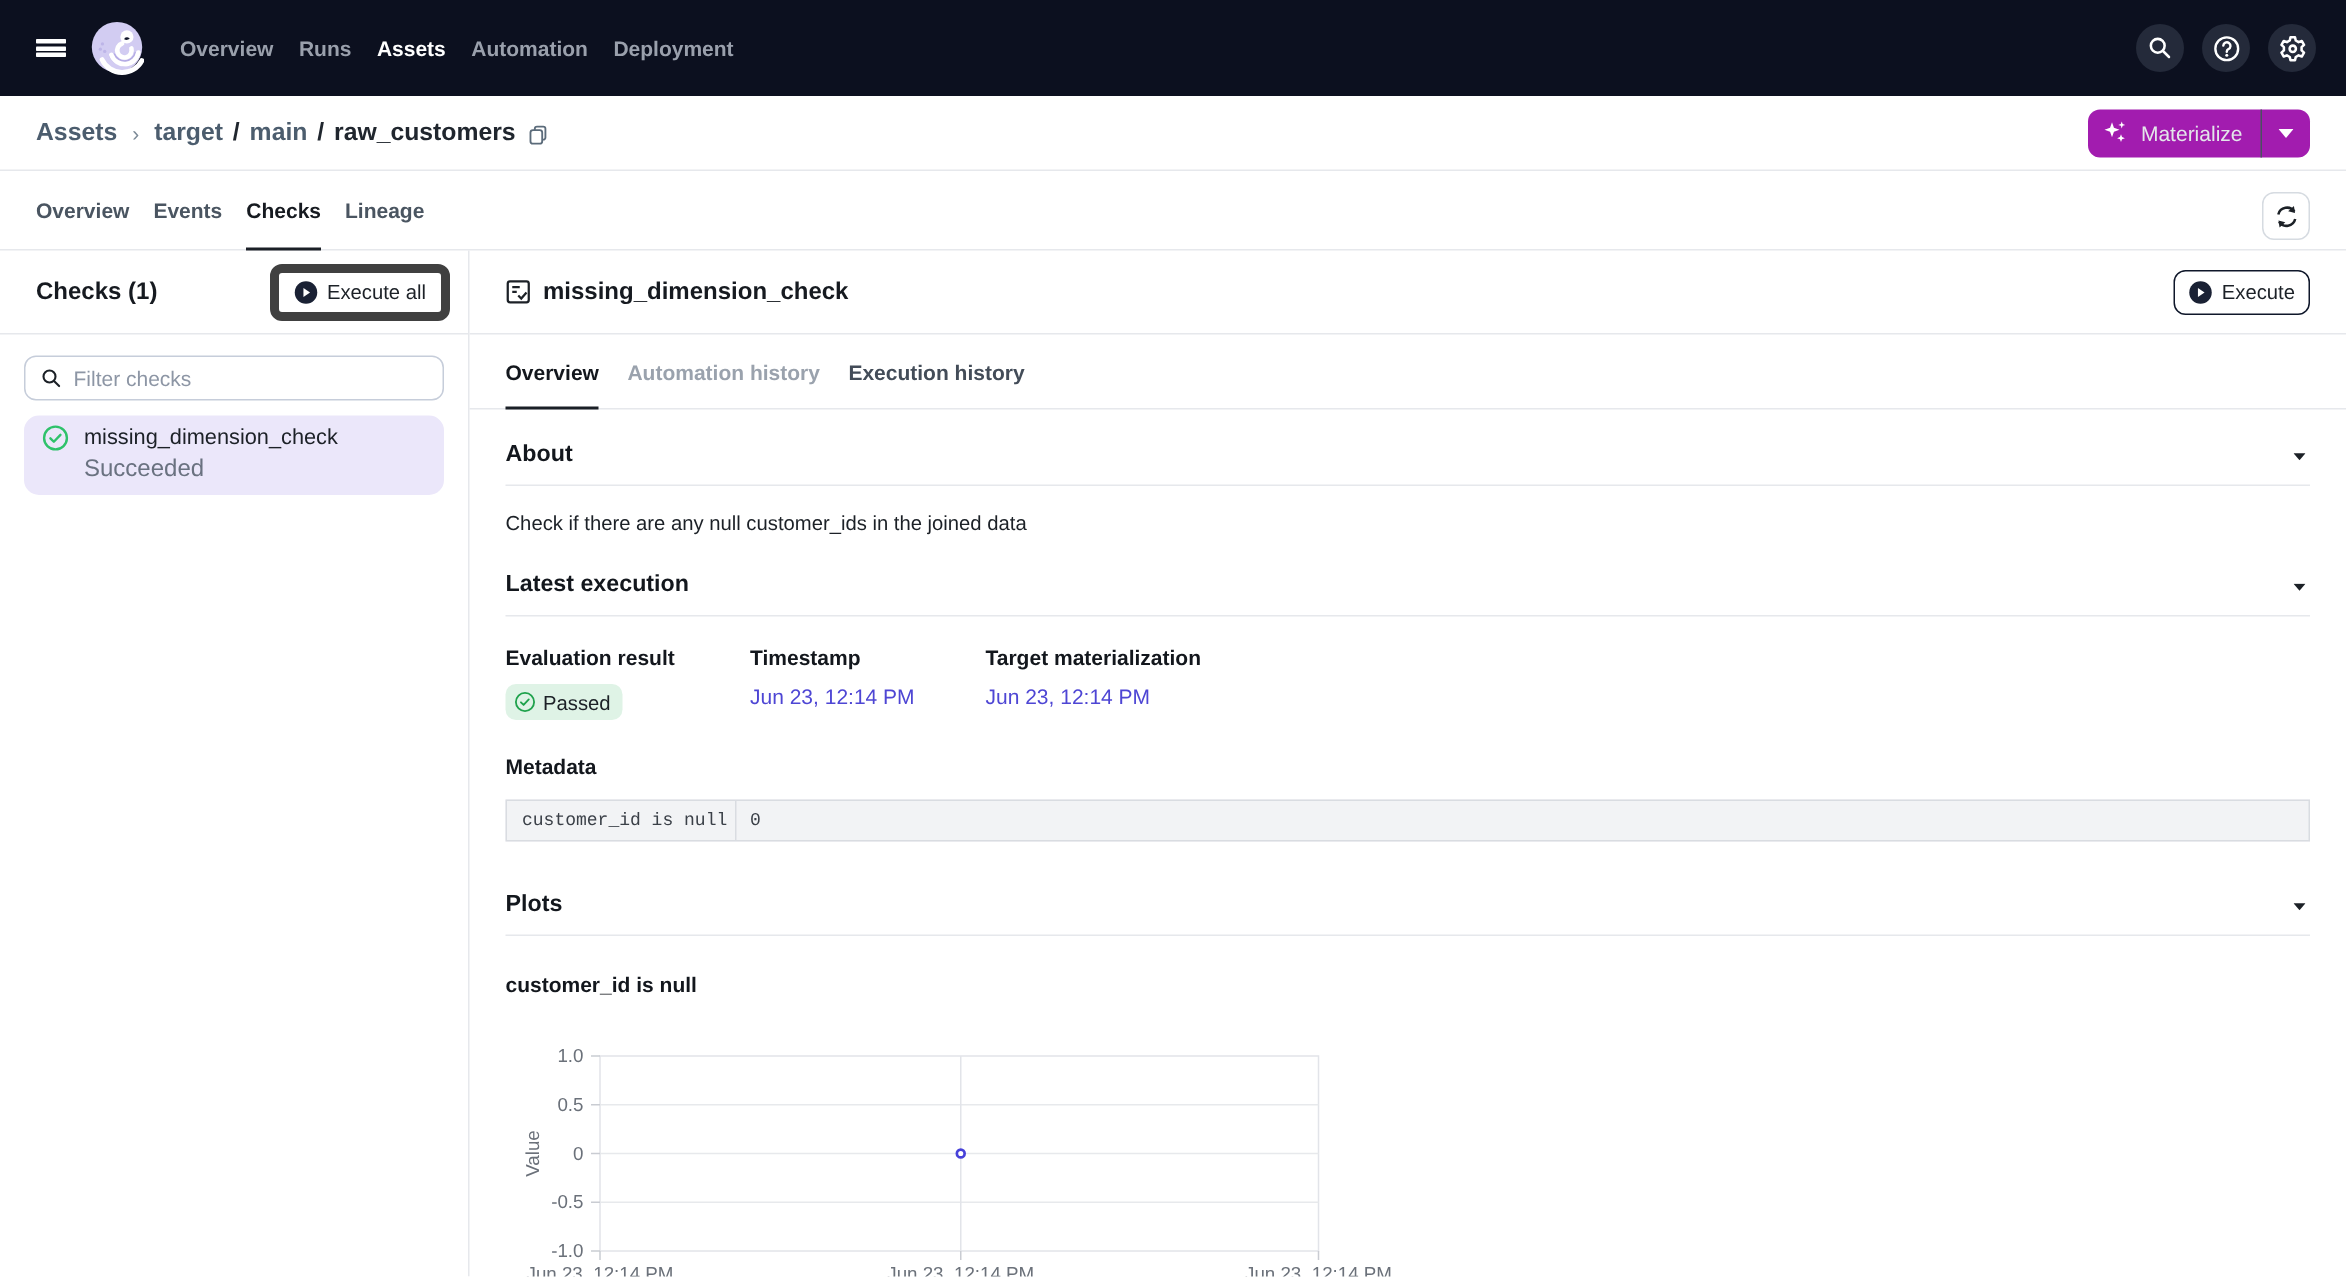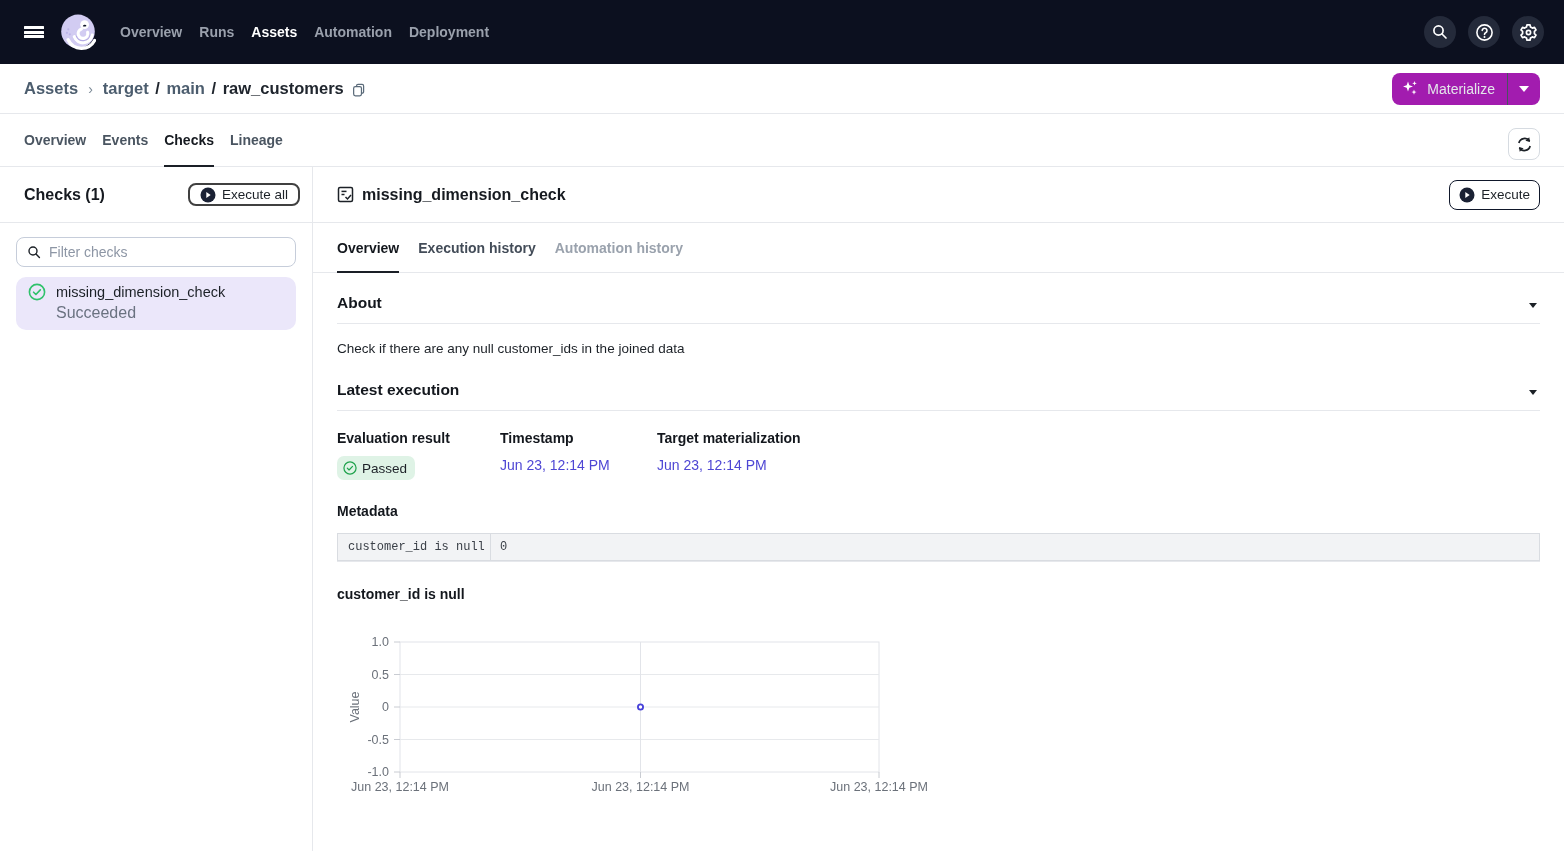--- a/index.html
+++ b/index.html
@@ -27,21 +27,21 @@
 
 .pagetabs { height:53px; display:flex; align-items:center; padding:0 24px; border-bottom:1px solid #e6e8ec; position:relative;}
 .ptab { font-size:14px; font-weight:600; color:#4a5561; margin-right:16px; height:53px; display:flex; align-items:center; position:relative;}
 .ptab.active { color:#161a20; border-bottom:2.5px solid #1a1f26; padding-top:2.5px;}
 .refbtn { position:absolute; right:24px; top:14px; width:32px; height:32px; border:1px solid #d6dbe1; border-radius:8px; background:#fff; display:flex; align-items:center; justify-content:center;}
 
 .bodywrap { display:flex; height:684px; }
 aside { width:313px; border-right:1px solid #e6e8ec; flex-shrink:0;}
 .asidehead { height:56px; display:flex; align-items:center; padding:0 12px 0 24px; border-bottom:1px solid #e6e8ec;}
 .asidehead h2 { font-size:16px; font-weight:700; color:#161a20;}
-.execall { margin-left:auto; height:23px; border:2px solid #404040; border-radius:8px; background:#fff; display:flex; align-items:center; gap:6px; padding:0 10px; font-size:13.5px; color:#1c2127; font-weight:500;}
+.execall { margin-left:auto; height:38px; border:6px solid #404040; border-radius:8px; background:#fff; display:flex; align-items:center; gap:6px; padding:0 10px; font-size:13.5px; color:#1c2127; font-weight:500;}
 .searchbox { margin:14px 16px 10px 16px; height:30px; border:1px solid #c6cdda; border-radius:8px; display:flex; align-items:center; padding:0 10px; gap:8px;}
 .searchbox span { color:#8d96a5; font-size:14px; }
 .checkitem { margin:0 16px; background:#ebe7fa; border-radius:10px; padding:6px 12px 8px 12px; display:flex; gap:10px; }
 .checkitem .tt { font-size:14.5px; color:#1c2127; font-weight:400; line-height:18px;}
 .checkitem .st { font-size:16px; color:#6a7280; margin-top:3px;}
 main { flex:1; }
 .mainhead { height:56px; display:flex; align-items:center; padding:0 24px; border-bottom:1px solid #e6e8ec;}
 .mainhead h1 { font-size:16px; font-weight:700; color:#161a20; margin-left:8px;}
 .execbtn { margin-left:auto; height:30px; border:1px solid #0f172a; border-radius:8px; background:#fff; display:flex; align-items:center; gap:6px; padding:0 9px; font-size:13.5px; color:#1c2127; font-weight:500;}
 .maintabs { display:flex; padding:0 24px; border-bottom:1px solid #e6e8ec; height:50px; align-items:center;}
@@ -195,22 +195,22 @@
           <path d="M8.5 11 l2 2 3.5-4" fill="none" stroke="#1c2127" stroke-width="1.5"></path>
         </svg>
       <h1>missing_dimension_check</h1>
       <button class="execbtn"><svg width="16" height="16" viewBox="0 0 16 16">
             <circle cx="8" cy="8" r="7.5" fill="#1a2134"></circle>
             <path d="M6.3 5 l4.4 3 -4.4 3 z" fill="#fff"></path>
           </svg>Execute</button>
     </div>
     <div class="maintabs">
       <div class="mtab active">Overview</div>
+      <div class="mtab disabled">Automation history</div>
       <div class="mtab">Execution history</div>
-      <div class="mtab disabled">Automation history</div>
     </div>
     <div class="content">
       <div class="sechead">
           <h3>About</h3>
           <span class="car"><svg width="8" height="5" viewBox="0 0 10 6">
               <path d="M0 0 h10 l-5 6 z" fill="#1c2127"></path>
             </svg></span>
         </div>
       <div class="secline"></div>
       <div class="abouttext">Check if there are any null customer_ids in the joined data</div>
@@ -236,20 +236,26 @@
         <div class="col">
           <h4>Target materialization</h4>
           <span class="tslink">Jun 23, 12:14 PM</span>
         </div>
       </div>
       <div class="metah">Metadata</div>
       <div class="metatable">
         <div class="k">customer_id is null</div>
         <div class="v">0</div>
       </div>
+      <div class="sechead" style="margin-top:22px;">
+          <h3>Plots</h3>
+          <span class="car"><svg width="8" height="5" viewBox="0 0 10 6">
+              <path d="M0 0 h10 l-5 6 z" fill="#1c2127"></path>
+            </svg></span>
+        </div>
       <div class="secline"></div>
       <div class="plotname">customer_id is null</div>
       <svg width="620" height="165" viewBox="0 0 620 165" style="margin-top:27px; margin-left:0px; display:block;" font-family="Liberation Sans, sans-serif">
 
         <rect x="63" y="13" width="479" height="130" fill="none" stroke="#e2e4e9" stroke-width="1"></rect>
         <line x1="63" y1="45.5" x2="542" y2="45.5" stroke="#e7e9ec" stroke-width="1"></line>
         <line x1="63" y1="78" x2="542" y2="78" stroke="#e7e9ec" stroke-width="1"></line>
         <line x1="63" y1="110.5" x2="542" y2="110.5" stroke="#e7e9ec" stroke-width="1"></line>
         <line x1="303.5" y1="13" x2="303.5" y2="143" stroke="#e2e4e9" stroke-width="1"></line>
 

